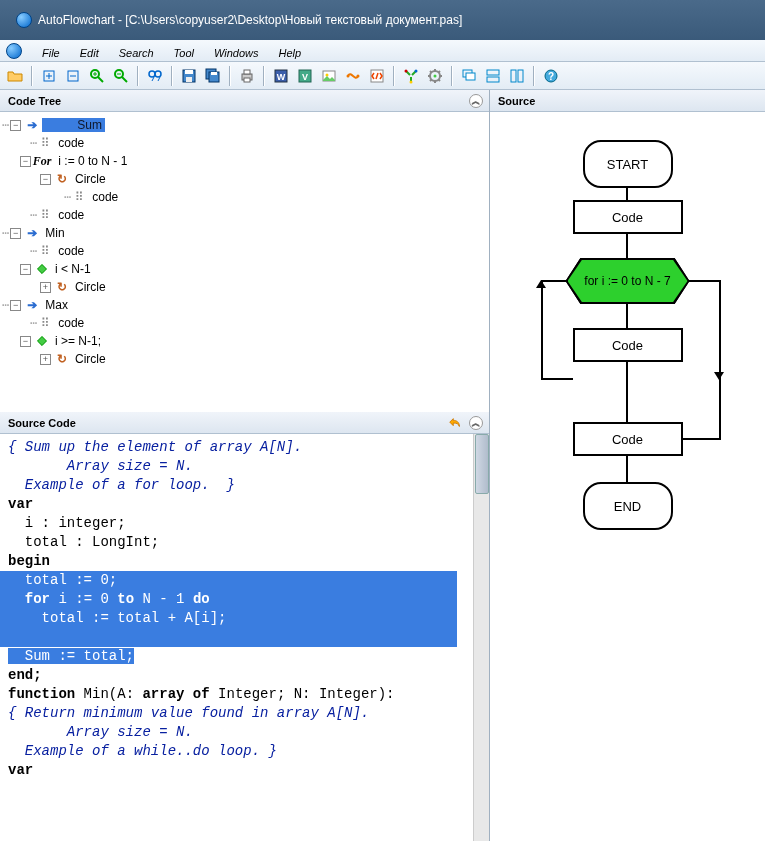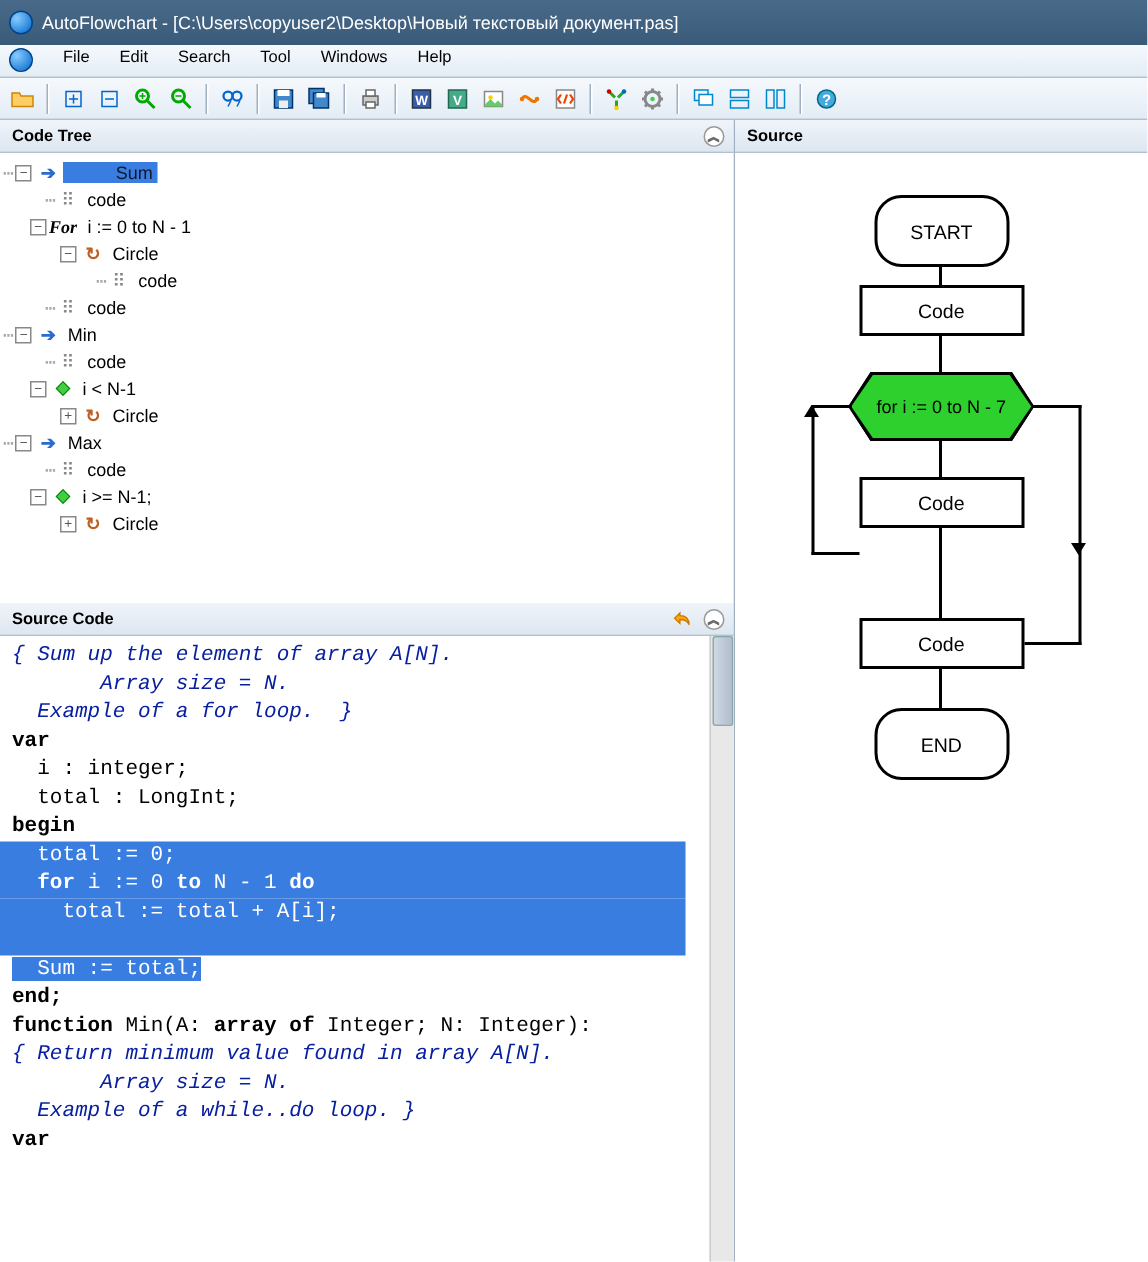--- a/index.html
+++ b/index.html
@@ -1,21 +1,21 @@
 <!DOCTYPE html>
 <html><head>
 <meta charset="utf-8">
 <style>
 * { box-sizing: border-box; margin: 0; padding: 0; }
 body { font-family: Tahoma, Arial, sans-serif; font-size: 11px; background: #fff; width: 765px; height: 841px; overflow: hidden; }
 
-.titlebar { height: 30px; background: linear-gradient(#4a6a8a, #3a5a7a); color: #fff; display: flex; align-items: center; padding: 0 6px; font-size: 12px; gap: 6px; }
+.titlebar { height: 40px; background: linear-gradient(#4a6a8a, #3a5a7a); color: #fff; display: flex; align-items: center; padding: 0 16px; font-size: 12px; gap: 6px; }
 .titlebar .app-icon { width: 16px; height: 16px; background: radial-gradient(circle at 30% 30%, #8cf, #06c); border-radius: 50%; border: 1px solid #048; }
 
-.menubar { height: 22px; background: linear-gradient(#f5f9fd, #e3ecf5); display: flex; align-items: flex-start; padding: 0 4px; border-bottom: 1px solid #b0c0d0; }
+.menubar { height: 22px; background: linear-gradient(#f5f9fd, #e3ecf5); display: flex; align-items: flex-end; padding: 0 4px; border-bottom: 1px solid #b0c0d0; font-style: italic; }
 .menubar .mi { padding: 2px 10px; cursor: default; }
 .menubar .mi:first-child { display: flex; align-items: center; gap: 4px; padding-left: 2px; }
 .menubar .app-icon2 { width: 16px; height: 16px; background: radial-gradient(circle at 30% 30%, #8cf, #06c); border-radius: 50%; border: 1px solid #048; }
 
 .toolbar { height: 28px; background: linear-gradient(#f5f9fd, #e3ecf5); display: flex; align-items: center; padding: 0 4px; border-bottom: 1px solid #b0c0d0; gap: 2px; }
 .tb { width: 22px; height: 22px; display: flex; align-items: center; justify-content: center; border: 1px solid transparent; border-radius: 2px; cursor: pointer; }
 .tb svg { width: 16px; height: 16px; }
 .sep { width: 2px; height: 20px; border-left: 1px solid #a0b0c0; border-right: 1px solid #fff; margin: 0 3px; }
 
 .main { display: flex; height: calc(841px - 26px - 22px - 28px); }

